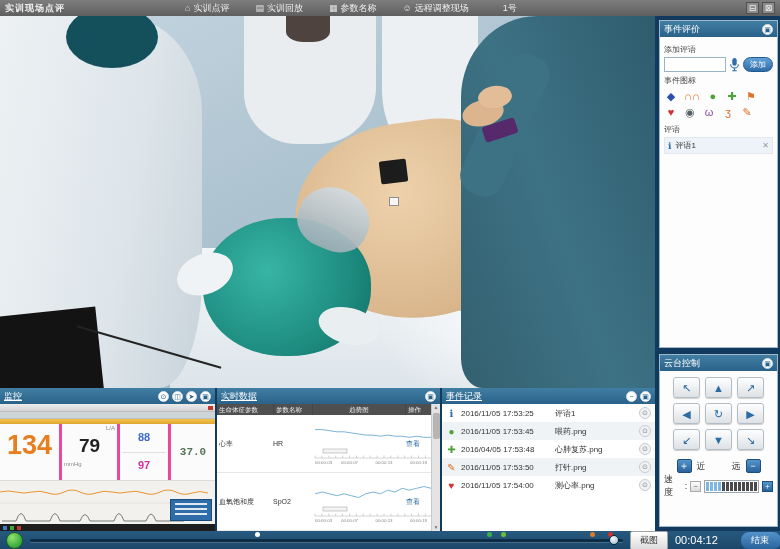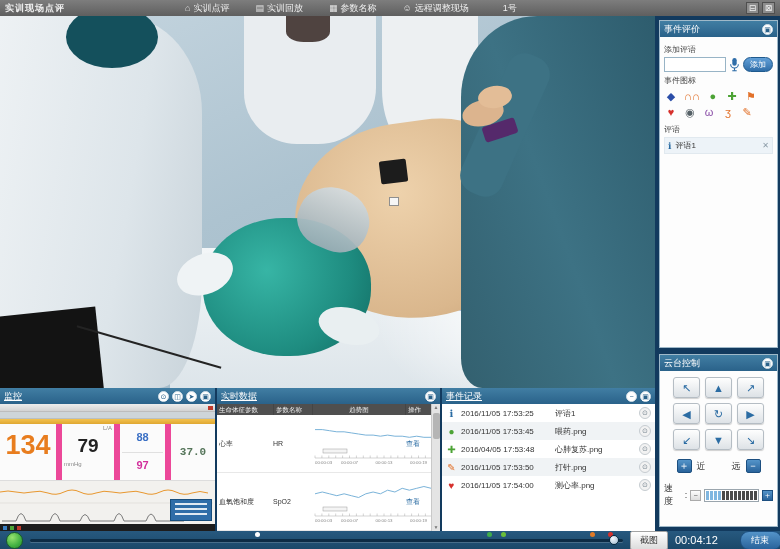--- a/index.html
+++ b/index.html
@@ -76,42 +76,42 @@
   .cmt-del{margin-left:auto;color:#8a9aa6;font-size:8px;cursor:pointer;}
 
   .ptz-body{flex:1;padding:6px 4px;}
   .ptz-grid{display:grid;grid-template-columns:repeat(3,27px);gap:5px;justify-content:center;}
   .ptz-btn{height:21px;background:linear-gradient(#fefefe,#dde2e6);border:1px solid #b5bdc4;border-radius:3px;
     color:#2b6ca3;font-size:11px;line-height:20px;text-align:center;cursor:pointer;box-shadow:0 1px 1px rgba(0,0,0,.18);}
   .zoom-row{display:flex;justify-content:center;align-items:center;gap:5px;font-size:9px;color:#333;margin-top:9px;}
   .zoom-gap{width:16px;}
   .sq-btn{width:15px;height:14px;background:linear-gradient(#5494c9,#29639b);color:#fff;border:1px solid #1c4f80;
     border-radius:2px;font-size:10px;line-height:12px;text-align:center;cursor:pointer;}
-  .speed-row{display:flex;justify-content:center;align-items:center;gap:3px;font-size:9px;color:#333;margin-top:9px;}
+  .speed-row{display:flex;justify-content:center;align-items:center;gap:3px;font-size:9px;color:#333;}
   .meter{display:flex;gap:1px;height:13px;padding:1px;border:1px solid #9aa5ad;background:#fff;}
   .meter i{width:3px;}
   .speed-sm{width:11px;height:11px;background:linear-gradient(#fdfdfd,#dcdcdc);border:1px solid #aaa;
     color:#555;font-size:8px;line-height:9px;text-align:center;cursor:pointer;}
   .speed-sm.blue{background:linear-gradient(#5494c9,#29639b);color:#fff;border-color:#1c4f80;}
 
   
   .bottom-row{display:flex;gap:2px;height:143px;margin-top:0;}
   .bpanel{background:#fff;display:flex;flex-direction:column;overflow:hidden;}
   .bpanel .panel-header{flex:0 0 16px;text-decoration:underline;}
   .monitor{width:215px;}
   .realtime{width:223px;}
   .events{width:213px;}
 
   
   .m-strip1{height:8px;background:linear-gradient(#ececec,#d3d3d3);border-bottom:1px solid #bdbdbd;position:relative;}
   .m-close{position:absolute;right:2px;top:2px;width:5px;height:4px;background:#c0392b;}
   .m-strip2{height:7px;background:#ced5d9;border-bottom:1px solid #b9c0c4;}
   .m-yellow{height:5px;background:linear-gradient(#f3c24f,#dfa731);}
   .m-nums{height:56px;background:#fbfbfb;display:flex;font-size:6px;color:#666;}
-  .m-cell{border-right:6px solid #ec4899;padding:1px 2px;display:flex;flex-direction:column;}
+  .m-cell{border-right:3px solid #ec4899;padding:1px 2px;display:flex;flex-direction:column;}
   .m-hr{width:62px;}  .m-hr .big{color:#e87d1e;font-size:27px;font-weight:bold;line-height:1.5;text-align:center;}
   .m-bp{width:58px;}  .m-bp .big{color:#222;font-size:19px;font-weight:bold;line-height:1.6;text-align:center;}
   .m-sub{display:flex;justify-content:space-between;font-size:6px;color:#888;}
   .m-mid{flex:1;display:flex;flex-direction:column;}
   .m-mid .v1{color:#3a6fc4;font-size:11px;font-weight:bold;text-align:center;border-bottom:1px solid #e0e0e0;flex:1;line-height:24px;}
   .m-mid .v2{color:#d22f9c;font-size:11px;font-weight:bold;text-align:center;flex:1;line-height:24px;}
   .m-temp{width:44px;border-right:none;justify-content:center;}
   .m-temp .v{color:#55755a;font-size:11px;font-weight:bold;text-align:center;font-family:Liberation Mono, monospace;}
   .m-wave{position:relative;height:44px;background:#f2f1ee;border-top:1px solid #ddd;}
   .m-popup{position:absolute;right:3px;bottom:3px;width:42px;height:22px;background:#2f6da8;border:1px solid #174e7d;}

